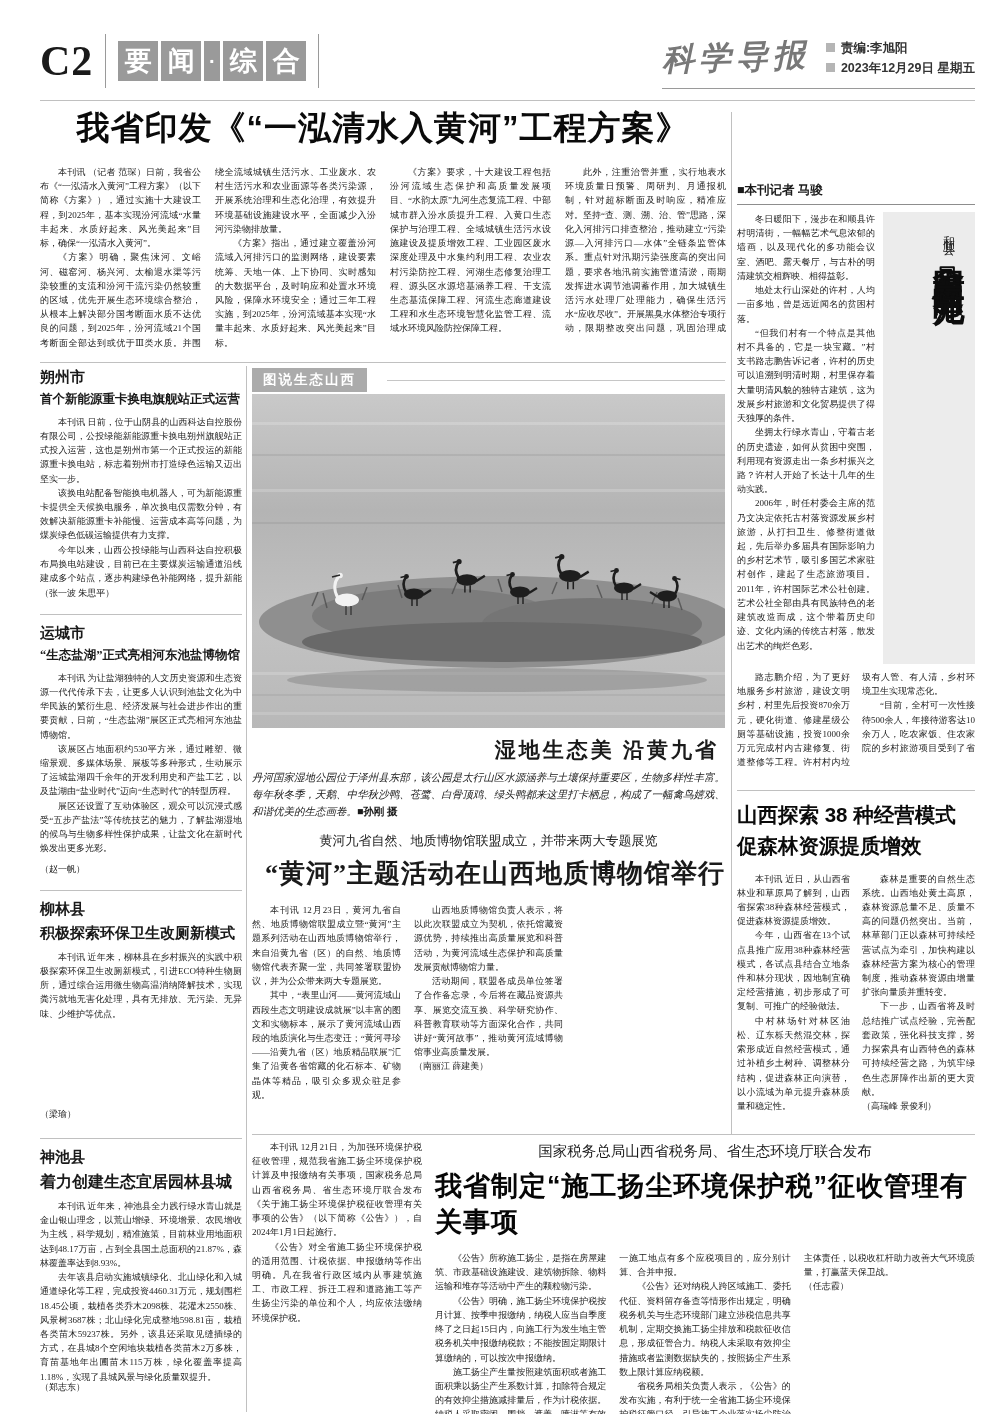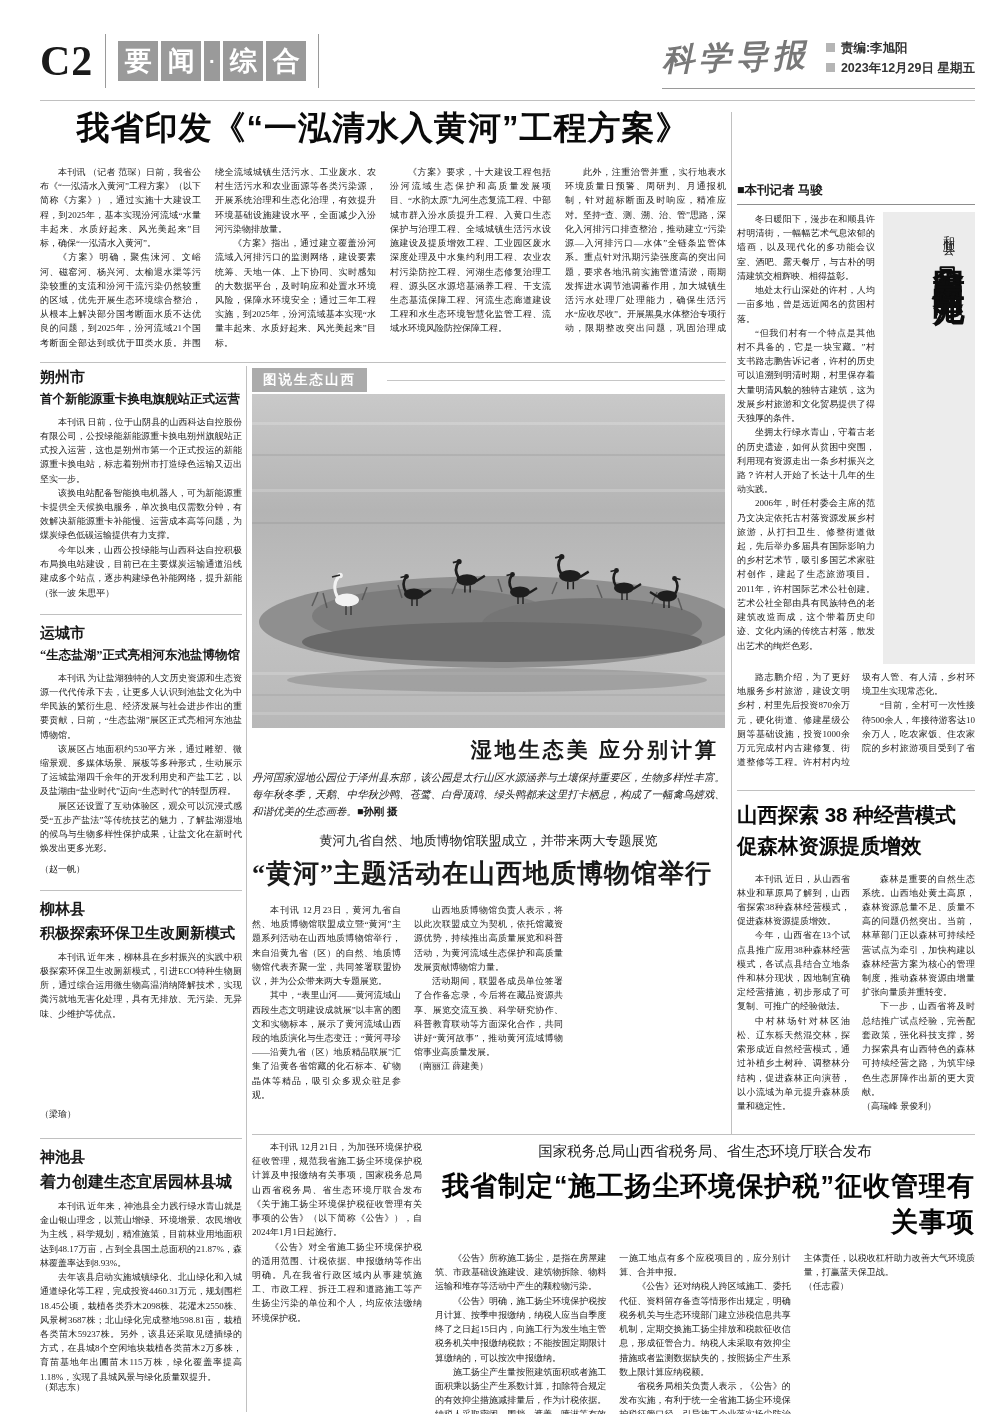--- a/index.html
+++ b/index.html
@@ -42,21 +42,21 @@
         font-weight:bold;font-size:13.5px;padding:3px 11px;letter-spacing:2px;}
   .photo-label-line{flex:1;height:1px;background:#c6c6c6;}
   .photo{left:252px;top:394px;width:473px;height:334px;}
   .cap-title{left:252px;top:736px;width:467px;text-align:right;font-weight:bold;font-size:21px;letter-spacing:3px;}
   .cap-text{left:252px;top:770px;width:473px;height:56px;font-style:italic;font-size:10.5px;line-height:1.6;
         text-align:justify;overflow:hidden;}
   .cap-text .credit{font-style:normal;font-weight:bold;margin-left:0;white-space:nowrap;}
   
   .museum{left:252px;top:832px;width:473px;}
   .kicker{text-align:center;font-family:"Liberation Sans","DejaVu Sans",sans-serif;font-size:13px;color:#222;margin-bottom:6px;}
-  .museum-title{text-align:left;font-weight:bold;font-size:26px;letter-spacing:1px;margin-bottom:12px;}
+  .museum-title{text-align:right;font-weight:bold;font-size:26px;letter-spacing:1px;margin-bottom:12px;}
   .museum-cols{height:216px;}
   
   .obs-header{left:737px;top:112px;width:238px;}
   .obs-row{display:flex;align-items:flex-end;gap:6px;}
   .obs-chars span{display:inline-block;background:#bfbfbf;color:#101010;font-family:"Liberation Sans","DejaVu Sans",sans-serif;
         font-weight:bold;font-size:27px;padding:0 2px;margin-right:3px;}
   .obs-py{margin-top:3px;margin-left:auto;width:fit-content;background:#9e9e9e;color:#fff;
         font-family:"Liberation Sans","DejaVu Sans",sans-serif;font-weight:bold;font-size:13px;
         letter-spacing:1px;padding:1px 12px;}
   .reporter-row{left:737px;top:182px;width:238px;font-weight:bold;font-size:12.5px;
@@ -68,21 +68,21 @@
   .vbox .vtitle{font-weight:bold;font-size:32px;letter-spacing:3px;color:#0d0d0d;}
   .obs-bottom{left:737px;top:670px;width:238px;height:112px;}
   .forest{left:737px;top:800px;width:238px;}
   .forest-title{font-family:"Liberation Sans","DejaVu Sans",sans-serif;font-weight:bold;font-size:20.5px;line-height:1.5;color:#0a0a0a;}
   .forest-cols{margin-top:10px;height:252px;}
   
   .tax{left:252px;top:1140px;width:723px;height:272px;display:flex;gap:13px;}
   .tax-col1{width:170px;height:272px;}
   .tax-right{flex:1;}
   .tax-kicker{text-align:center;font-family:"Liberation Sans","DejaVu Sans",sans-serif;font-size:14.5px;margin-top:2px;}
-  .tax-title{text-align:right;font-family:"Liberation Sans","DejaVu Sans",sans-serif;font-weight:bold;font-size:27px;
+  .tax-title{text-align:left;font-family:"Liberation Sans","DejaVu Sans",sans-serif;font-weight:bold;font-size:27px;
         letter-spacing:1px;margin:7px 0 11px;color:#060606;}
   .tax-cols{height:186px;}
 </style>
 </head>
 <body>
 
 <div class="page">
 
   <div class="abs topbar-left">
     <div class="page-no">C2</div>
@@ -214,21 +214,21 @@
     </g>
 
     <use href="#bird" transform="translate(162,200)"></use>
     <use href="#bird" transform="translate(215,186) scale(1.05)"></use>
     <use href="#bird" transform="translate(268,198)"></use>
     <use href="#bird" transform="translate(318,182) scale(1.1)"></use>
     <use href="#bird" transform="translate(372,194)"></use>
     <use href="#bird" transform="translate(415,202) scale(-1,1)"></use>
   </svg>
 
-  <div class="abs cap-title">湿地生态美  应分别计算</div>
+  <div class="abs cap-title">湿地生态美  沿黄九省</div>
   <div class="abs cap-text">
     <span>丹河国家湿地公园位于泽州县东部，该公园是太行山区水源涵养与土壤保持重要区，生物多样性丰富。每年秋冬季，天鹅、中华秋沙鸭、苍鹭、白骨顶鸡、绿头鸭都来这里打卡栖息，构成了一幅禽鸟嬉戏、和谐优美的生态画卷。</span><span class="credit">■孙刚 摄</span>
   </div>
 
   <div class="abs museum">
     <div class="kicker">黄河九省自然、地质博物馆联盟成立，并带来两大专题展览</div>
     <div class="museum-title">“黄河”主题活动在山西地质博物馆举行</div>
     <div class="bodytxt cols3 museum-cols">
       <div>
           <p>本刊讯 12月23日，黄河九省自然、地质博物馆联盟成立暨“黄河”主题系列活动在山西地质博物馆举行，来自沿黄九省（区）的自然、地质博物馆代表齐聚一堂，共同签署联盟协议，并为公众带来两大专题展览。</p>

